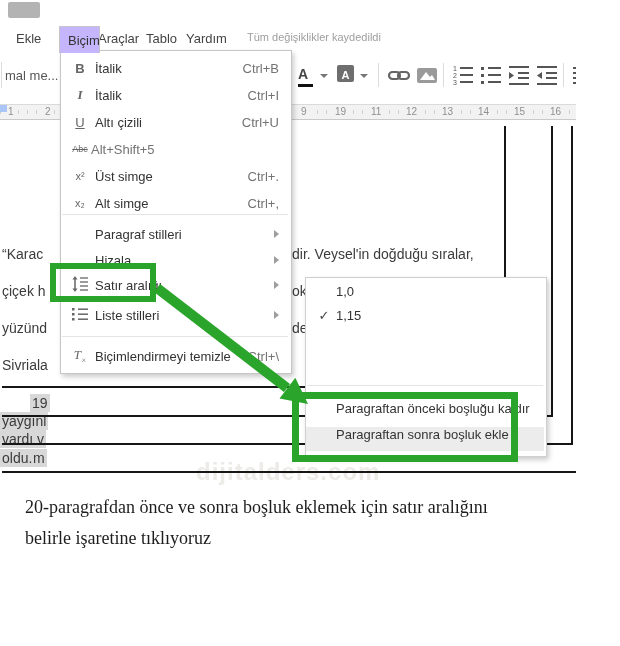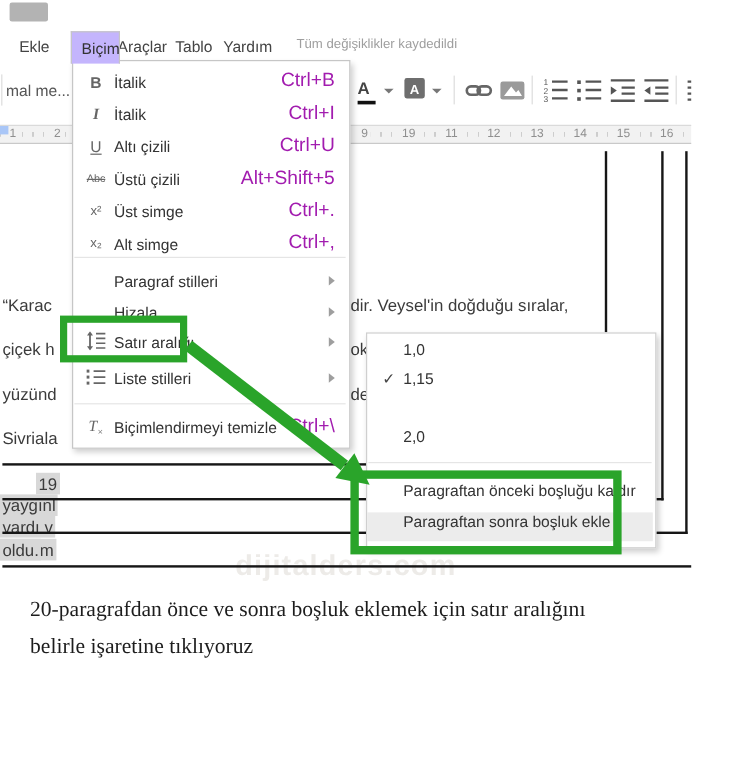--- a/index.html
+++ b/index.html
@@ -42,21 +42,21 @@
   .docline-v{width:2px;background:#161616;}
   .docline-h{height:2px;background:#161616;}
   .watermark{left:196px;top:458px;font-size:24px;font-weight:bold;color:#edebe8;letter-spacing:1px;}
 
   
   .menu-panel{left:60px;top:50px;width:230px;height:322px;background:#fff;border:1px solid #c6c6c6;
               box-shadow:2px 3px 5px rgba(0,0,0,.2);z-index:30;}
   .m-row{position:absolute;left:0;width:228px;height:26px;display:flex;align-items:center;cursor:default;}
   .m-ico{width:22px;margin-left:8px;color:#666;font-size:13px;text-align:center;flex:none;}
   .m-label{font-size:13px;color:#333;margin-left:4px;flex:1;white-space:nowrap;}
-  .m-short{font-size:16px;color:#a21caf;margin-right:10px;}
+  .m-short{font-size:13px;color:#737373;margin-right:10px;}
   .m-arrow{width:0;height:0;border-top:4px solid transparent;border-bottom:4px solid transparent;border-left:5px solid #9e9e9e;margin-right:10px;}
   .m-sep{position:absolute;left:1px;width:226px;height:1px;background:#e5e5e5;}
   .ico-serif{font-family:"Liberation Serif",serif;}
 
   
   .sub-panel{left:305px;top:277px;width:240px;height:178px;background:#fff;border:1px solid #cfcfcf;
              box-shadow:2px 3px 5px rgba(0,0,0,.2);z-index:32;}
   .s-row{position:absolute;left:0;width:238px;height:24px;display:flex;cursor:default;}
   .s-check{width:24px;margin-left:6px;color:#444;font-size:13px;text-align:center;flex:none;}
   .s-label{font-size:13px;color:#333;white-space:nowrap;}
@@ -245,21 +245,20 @@
       <span class="m-label">İtalik</span>
       <span class="m-short">Ctrl+I</span>
     </div>
     <div class="m-row" style="top:58px">
       <span class="m-ico" style="text-decoration:underline">U</span>
       <span class="m-label">Altı çizili</span>
       <span class="m-short">Ctrl+U</span>
     </div>
     <div class="m-row" style="top:85px">
       <span class="m-ico" style="font-size:9px;text-decoration:line-through">Abc</span>
-      <span class="m-label">Üstü çizili</span>
       <span class="m-short">Alt+Shift+5</span>
     </div>
     <div class="m-row" style="top:112px">
       <span class="m-ico" style="font-size:11px">x²</span>
       <span class="m-label">Üst simge</span>
       <span class="m-short">Ctrl+.</span>
     </div>
     <div class="m-row" style="top:139px">
       <span class="m-ico" style="font-size:11px">x₂</span>
       <span class="m-label">Alt simge</span>
@@ -323,24 +322,20 @@
 
   <div class="abs sub-panel">
     <div class="s-row" style="top:6px">
       <span class="s-check"></span>
       <span class="s-label">1,0</span>
     </div>
     <div class="s-row" style="top:30px">
       <span class="s-check">✓</span>
       <span class="s-label">1,15</span>
     </div>
-    <div class="s-row" style="top:78px">
-      <span class="s-check"></span>
-      <span class="s-label">2,0</span>
-    </div>
     <div class="m-sep" style="top:107px;width:236px"></div>
     <div class="s-row" style="top:123px">
       <span class="s-check"></span>
       <span class="s-label">Paragraftan önceki boşluğu kaldır</span>
     </div>
     <div class="s-row s-hover" style="top:149px">
       <span class="s-check"></span>
       <span class="s-label">Paragraftan sonra boşluk ekle</span>
     </div>
   </div>

